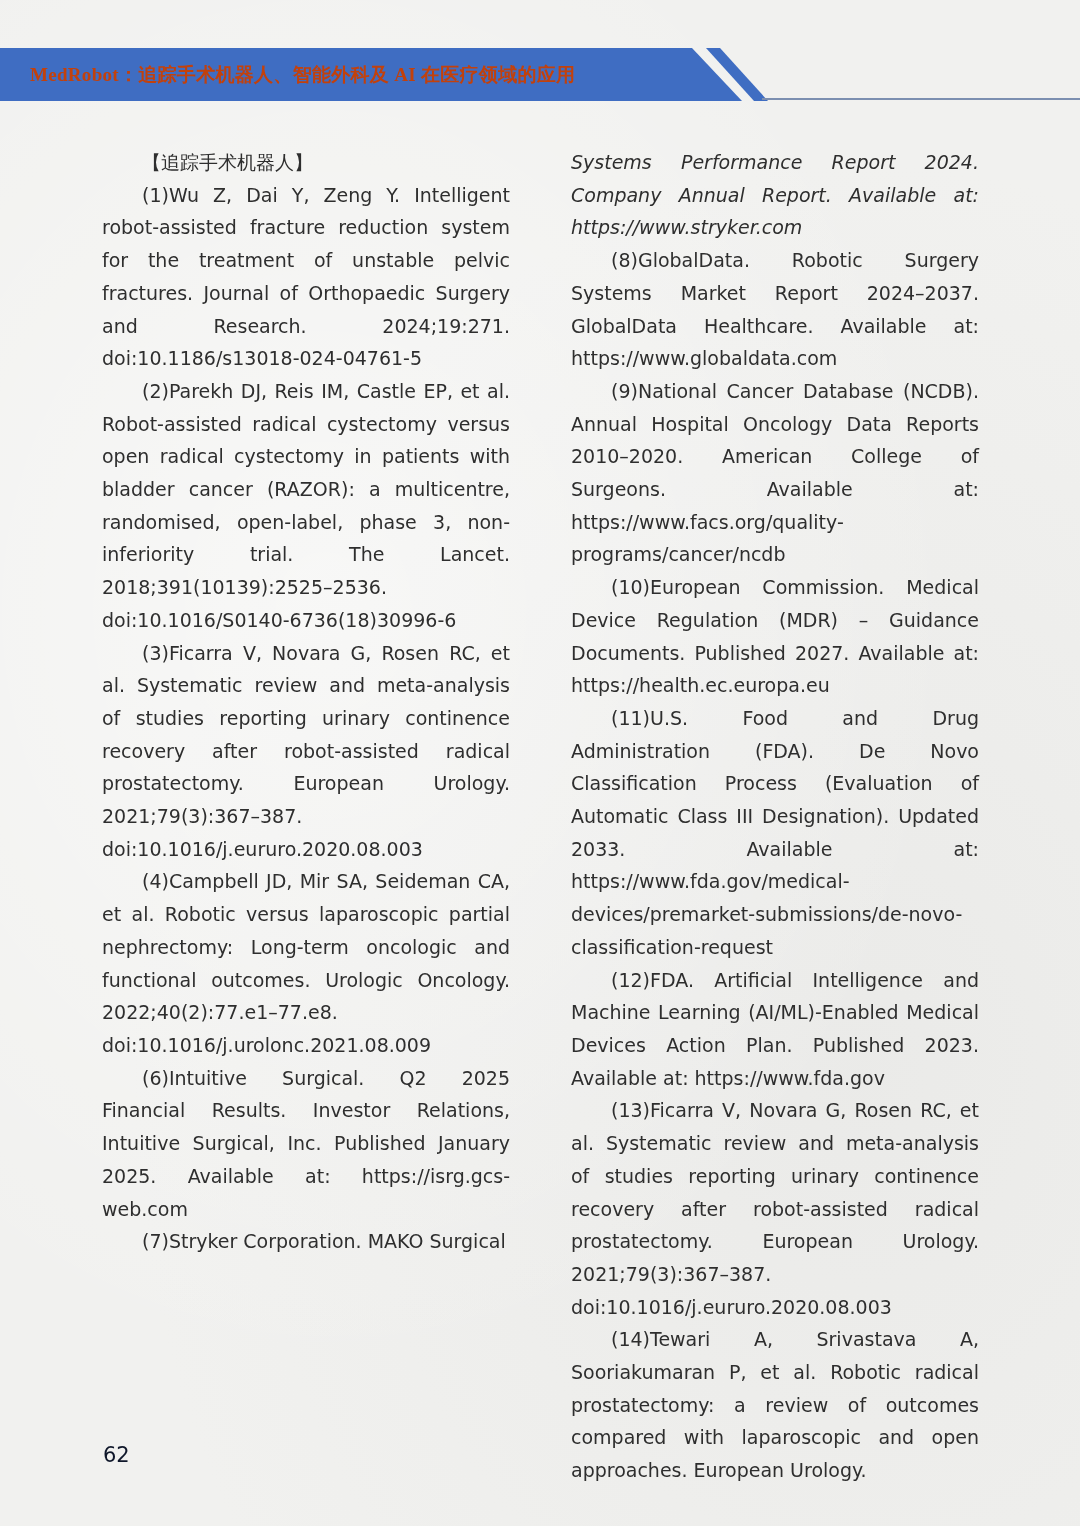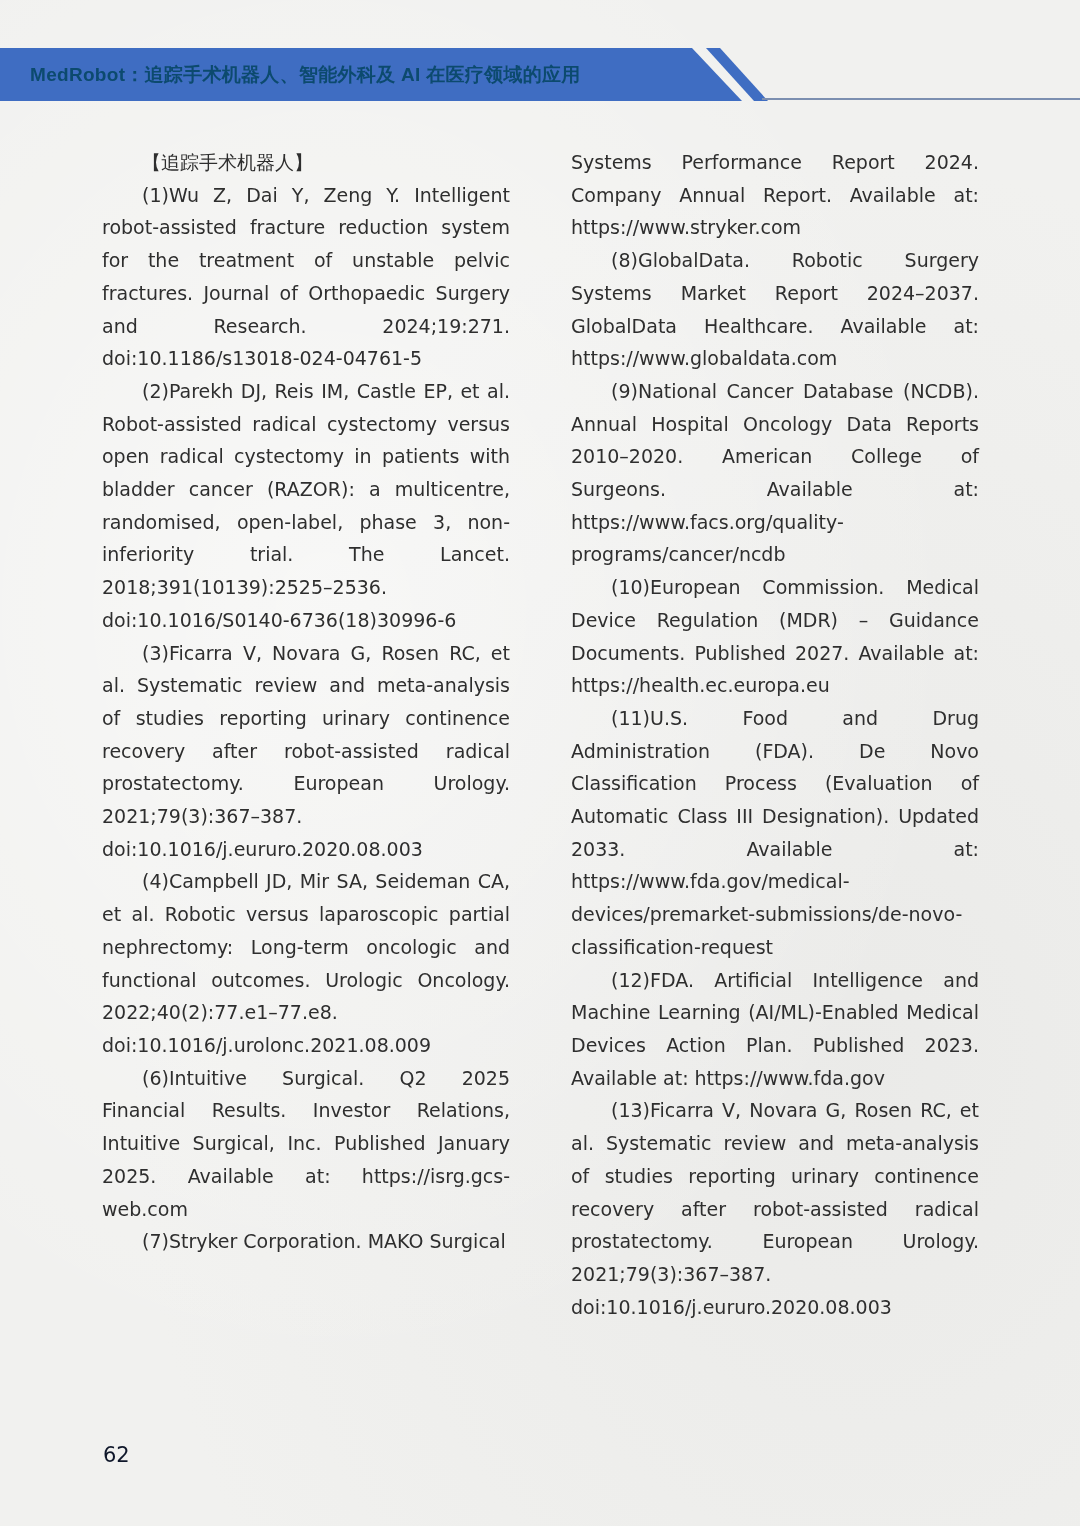--- a/index.html
+++ b/index.html
@@ -26,41 +26,41 @@
     position: absolute; left: 706px; top: 48px; height: 53px; width: 62px;
     background: #3f6dc2;
     clip-path: polygon(0 0, 14px 0, 62px 100%, 48px 100%);
   }
   .banner-line {
     position: absolute; left: 762px; top: 98px; width: 318px; height: 2px;
     background: #7c8fb0;
   }
   .banner-title {
     position: absolute; left: 30px; top: 59px; height: 32px; line-height: 32px;
-    color: #0c4a6e; font-size: 19px; font-weight: bold; letter-spacing: 0.3px;
+    color: #c2410c; font-size: 19px; font-weight: bold; letter-spacing: 0.3px;
     white-space: nowrap;
-    font-family: Liberation Sans, sans-serif;
+    font-family: Liberation Serif, serif;
   }
   
   .col {
     position: absolute; top: 146px; width: 408px;
     font-size: 19px; line-height: 32.7px;
     text-align: justify;
   }
   .col-left { left: 102px; }
   .col-right { left: 571px; }
   .section-heading {
     display: block; padding-left: 40px;
     font-size: 19px; line-height: 32.7px;
   }
   .ref {
     display: block; text-indent: 40px; margin: 0;
     word-break: break-word;
   }
-  .ref.cont { text-indent: 0; }
+  .ref.cont { text-indent: 0; font-style: italic; }
   .page-number {
     position: absolute; left: 103px; top: 1443px;
     font-size: 21px; color: #0f172a;
   }
 </style>
 </head>
 <body>
 
 <div class="page-bg"></div>
 
@@ -80,15 +80,16 @@
 </div>
 
 <div class="col col-right">
   <p class="ref cont">Systems Performance Report 2024. Company Annual Report. Available at: https://www.stryker.com</p>
   <p class="ref">(8)GlobalData. Robotic Surgery Systems Market Report 2024–2037. GlobalData Healthcare. Available at: https://www.globaldata.com</p>
   <p class="ref">(9)National Cancer Database (NCDB). Annual Hospital Oncology Data Reports 2010–2020. American College of Surgeons. Available at: https://www.facs.org/quality-programs/cancer/ncdb</p>
   <p class="ref">(10)European Commission. Medical Device Regulation (MDR) – Guidance Documents. Published 2027. Available at: https://health.ec.europa.eu</p>
   <p class="ref">(11)U.S. Food and Drug Administration (FDA). De Novo Classification Process (Evaluation of Automatic Class III Designation). Updated 2033. Available at: https://www.fda.gov/medical-devices/premarket-submissions/de-novo-classification-request</p>
   <p class="ref">(12)FDA. Artificial Intelligence and Machine Learning (AI/ML)-Enabled Medical Devices Action Plan. Published 2023. Available at: https://www.fda.gov</p>
   <p class="ref">(13)Ficarra V, Novara G, Rosen RC, et al. Systematic review and meta-analysis of studies reporting urinary continence recovery after robot-assisted radical prostatectomy. European Urology. 2021;79(3):367–387. doi:10.1016/j.eururo.2020.08.003</p>
+  <p class="ref">(14)Tewari A, Srivastava A, Sooriakumaran P, et al. Robotic radical prostatectomy: a review of outcomes compared with laparoscopic and open approaches. European Urology.</p>
 </div>
 
 <div class="page-number">62</div>
 
 </body></html>

